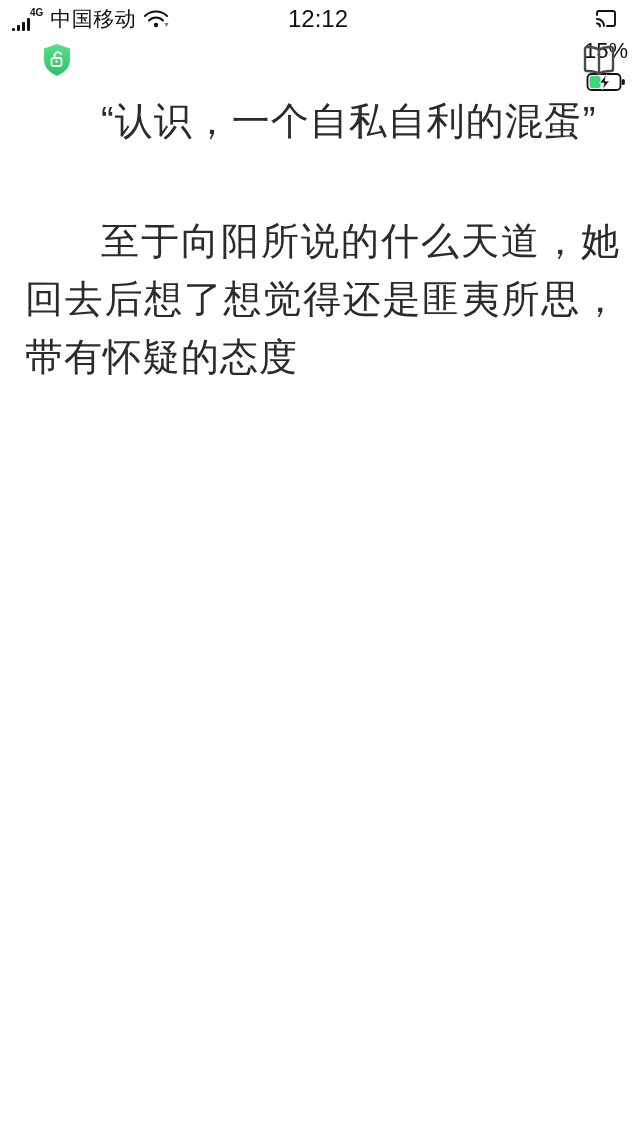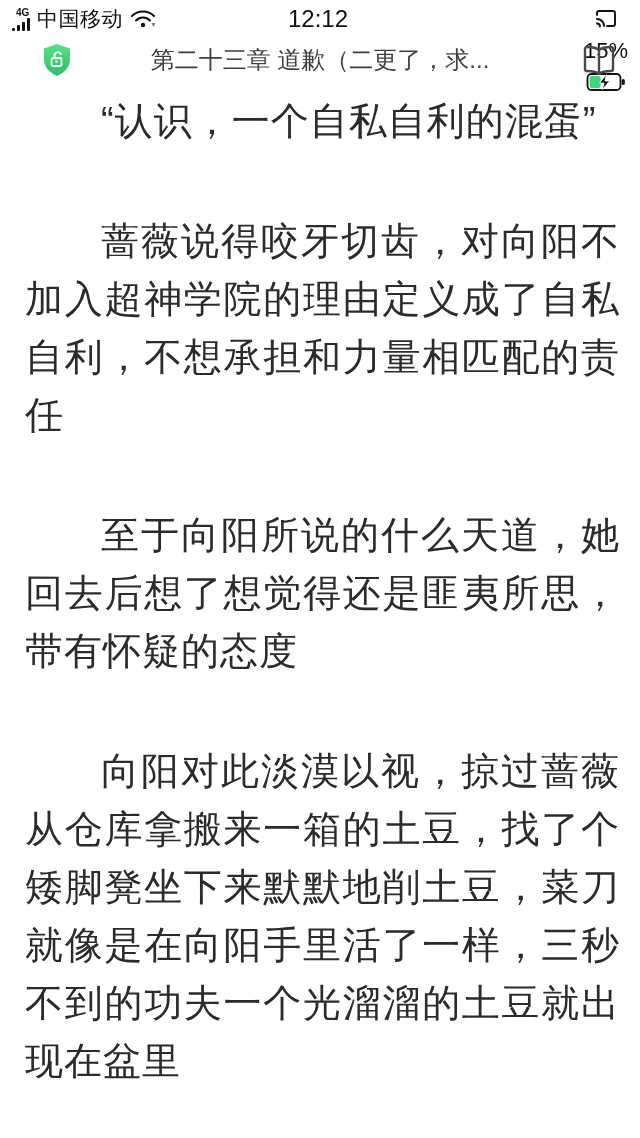--- a/index.html
+++ b/index.html
@@ -36,21 +36,21 @@
     font-size: 24px;
     color: #111;
     pointer-events: none;
   }
   .carrier { font-size: 21px; color: #111; letter-spacing: 0.5px; font-family: Liberation Mono, monospace; }
   .pct { font-size: 22px; color: #111; }
   .sb-icon { display: inline-flex; align-items: center; }
 
   
   .signal { display: inline-flex; flex-direction: column; align-items: flex-start; }
-  .signal .net-type { font-size: 10px; line-height: 10px; font-weight: bold; color: #111; margin-left: 4px; }
+  .signal .net-type { font-size: 10px; line-height: 10px; font-weight: bold; color: #111; margin-left: 18px; }
   .signal .bars { display: inline-flex; align-items: flex-end; gap: 2px; height: 13px; }
   .signal .bars i { display: block; width: 3px; background: #111; border-radius: 1px; }
   .signal .b1 { height: 3px; }
   .signal .b2 { height: 6px; }
   .signal .b3 { height: 9px; }
   .signal .b4 { height: 13px; }
 
   
   .header {
     height: 48px;
@@ -155,28 +155,25 @@
           <stop offset="1" stop-color="#2fbf64"></stop>
         </linearGradient>
       </defs>
       <path d="M19 3 L32 7.5 L32 18 C32 26.5 26.5 31.5 19 35 C11.5 31.5 6 26.5 6 18 L6 7.5 Z" fill="url(#shieldGrad)"></path>
       <rect x="13.5" y="17" width="10" height="8" rx="1.5" fill="none" stroke="#ffffff" stroke-width="1.8"></rect>
       <path d="M16.5 17 L16.5 14.5 A3.5 3.5 0 0 1 23 13" fill="none" stroke="#ffffff" stroke-width="1.8" stroke-linecap="round"></path>
       <circle cx="18.5" cy="20.5" r="1.2" fill="#ffffff"></circle>
     </svg>
   </span>
 
-  <div class="header-title">第二十三章 道歉（二更了，求...</div>
 
   <span style="margin-left:auto; display:inline-flex;">
     <svg width="38" height="30" viewBox="0 0 38 30">
       <path d="M19 5 C16 2.5 12 2 7 2 Q5 2 5 4 L5 24 Q5 26 7 26 C12 26 16 26.5 19 29 C22 26.5 26 26 31 26 Q33 26 33 24 L33 4 Q33 2 31 2 C26 2 22 2.5 19 5 Z" fill="none" stroke="#4a4a4a" stroke-width="2.4" stroke-linejoin="round"></path>
       <line x1="19" y1="5" x2="19" y2="28" stroke="#4a4a4a" stroke-width="2.4"></line>
     </svg>
   </span>
 </div>
 
 <div class="content">
   <p>“认识，一个自私自利的混蛋”</p>
-  <p>蔷薇说得咬牙切齿，对向阳不加入超神学院的理由定义成了自私自利，不想承担和力量相匹配的责任</p>
   <p>至于向阳所说的什么天道，她回去后想了想觉得还是匪夷所思，带有怀疑的态度</p>
-  <p>向阳对此淡漠以视，掠过蔷薇从仓库拿搬来一箱的土豆，找了个矮脚凳坐下来默默地削土豆，菜刀就像是在向阳手里活了一样，三秒不到的功夫一个光溜溜的土豆就出现在盆里</p>
 </div>
 
 </body></html>

